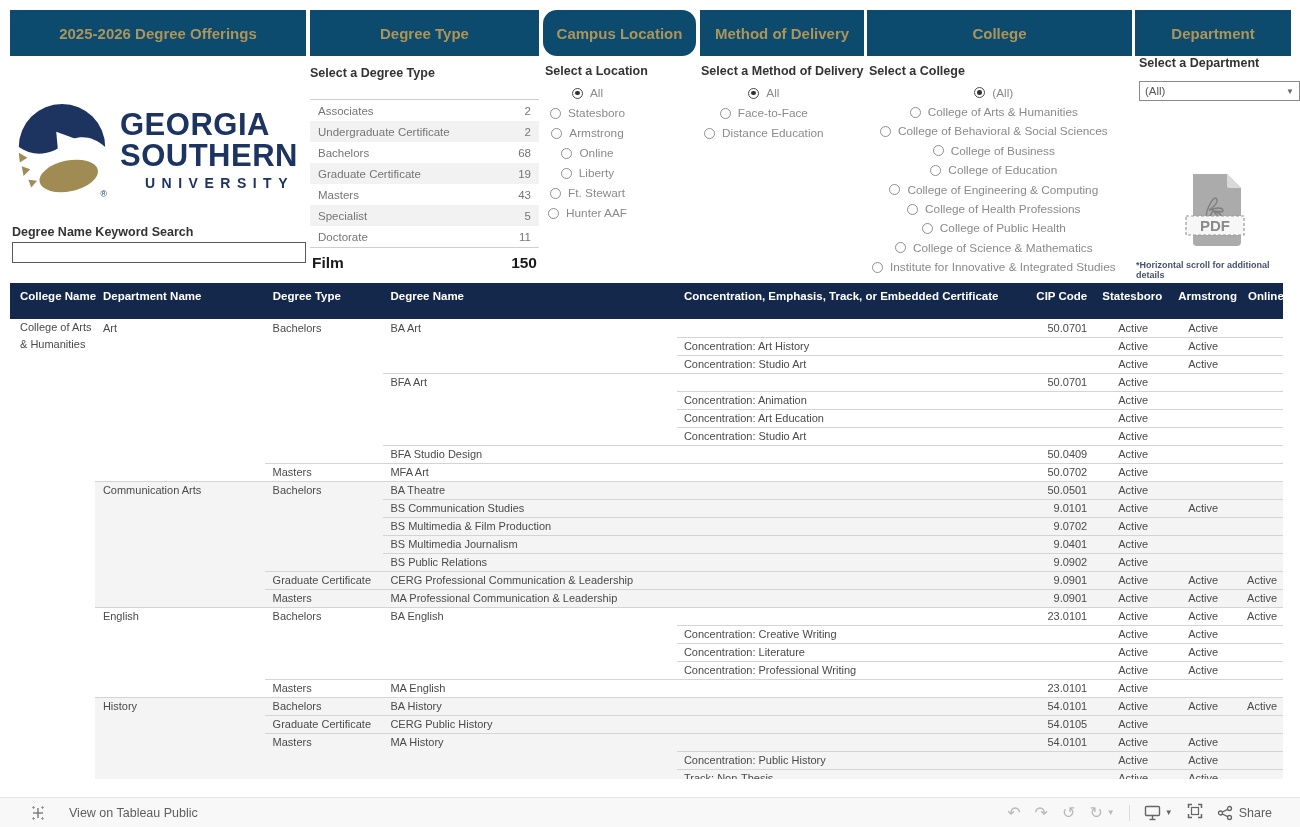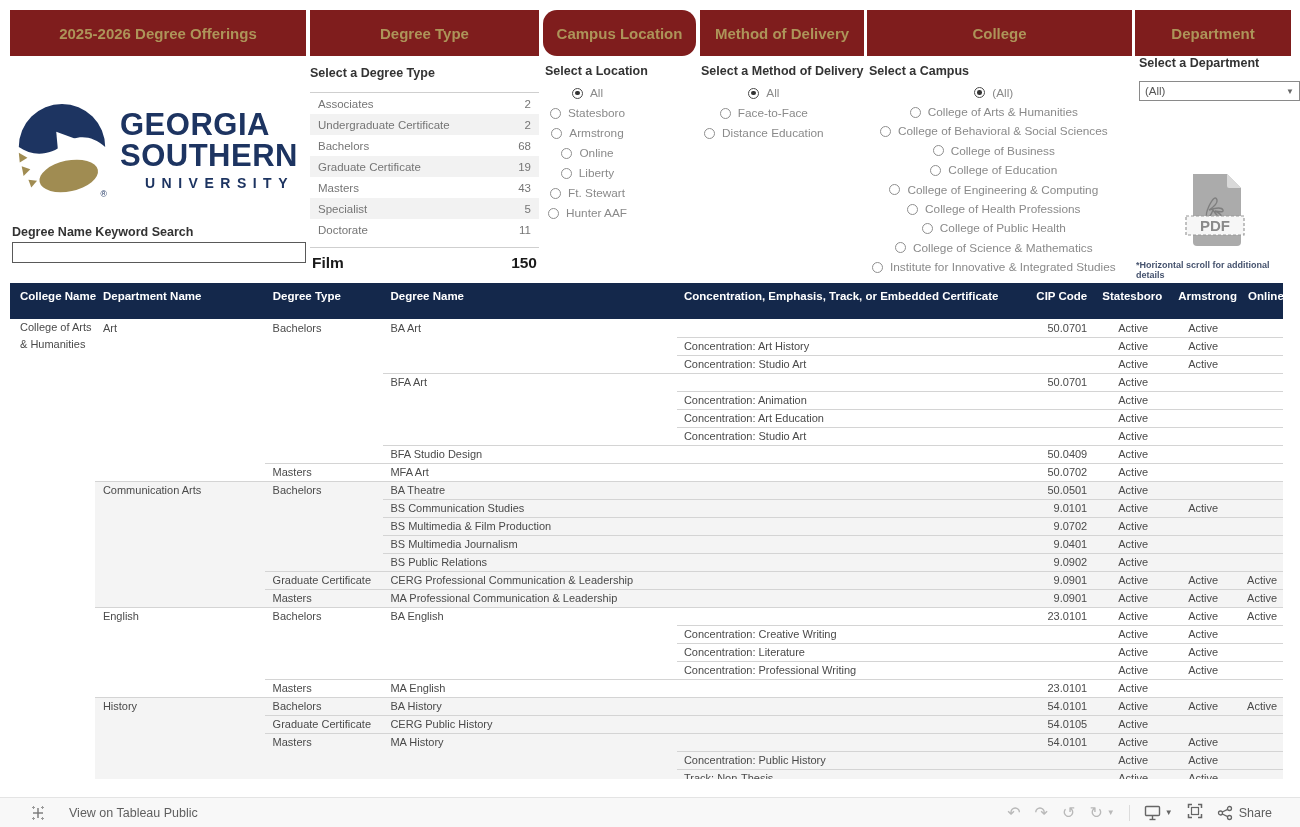--- a/index.html
+++ b/index.html
@@ -1,40 +1,40 @@
 <!DOCTYPE html>
 <html><head>
 <meta charset="utf-8">
 <style>
   html,body{margin:0;padding:0;background:#fff;}
   body{width:1300px;height:827px;position:relative;font-family:"Liberation Sans",sans-serif;
        -webkit-font-smoothing:antialiased;overflow:hidden;}
   .abs{position:absolute;}
 
   
-  .tabbar{position:absolute;top:10px;height:46px;background:#7f1d1d;color:#ad9459;
+  .tabbar{position:absolute;top:10px;height:46px;background:#0c4a6e;color:#ad9459;
           font-size:15px;font-weight:bold;display:flex;align-items:center;justify-content:center;}
   #tab1{left:10px;width:296px;} #tab2{left:310px;width:229px;} #tab3{left:543px;width:153px;border-radius:14px;}
   #tab4{left:700px;width:164px;} #tab5{left:867px;width:265px;justify-content:center;} #tab6{left:1135px;width:156px;}
 
   
   #logo{left:14px;top:86px;width:292px;height:126px;display:flex;align-items:center;gap:10px;}
   #logo svg{flex:none;}
   .logo-text{color:#1d3461;line-height:1;}
   .logo-l1,.logo-l2{font-size:31px;font-weight:800;letter-spacing:.5px;}
   .logo-l3{font-size:14px;font-weight:600;letter-spacing:6.5px;margin-top:5px;margin-left:25px;}
 
   
   #search-label{left:12px;top:225px;font-size:12.5px;font-weight:bold;color:#333;}
   #search-input{left:12px;top:242px;width:284px;height:19px;border:1px solid #595959;
                 font-size:12px;padding:0 4px;outline:none;}
 
   
   #degree-title{left:310px;top:66px;font-size:12.5px;font-weight:bold;color:#333;}
-  #degree-list{left:310px;top:92px;width:229px;border-top:1px solid #cfcfcf;}
+  #degree-list{left:310px;top:99px;width:229px;border-top:1px solid #cfcfcf;}
   .dt-row{height:21px;display:flex;align-items:center;font-size:11.5px;color:#757575;}
   .dt-row.alt{background:#f2f2f2;}
   .dt-label{padding-left:8px;flex:1;}
   .dt-count{padding-right:8px;text-align:right;}
   #degree-total{left:310px;top:247px;width:229px;border-top:1px solid #cfcfcf;
                 display:flex;justify-content:space-between;align-items:center;height:30px;
                 font-size:15.5px;font-weight:bold;color:#1a1a1a;}
   #degree-total .tv{padding-right:2px;} #degree-total .tl{padding-left:2px;}
 
   
@@ -214,21 +214,21 @@
     <div class="radio-item">
       <span class="radio"></span>
       <span class="radio-label">Face-to-Face</span>
     </div>
     <div class="radio-item">
       <span class="radio"></span>
       <span class="radio-label">Distance Education</span>
     </div>
   </div>
 
-<div class="abs ftitle" id="college-title">Select a Campus</div>
+<div class="abs ftitle" id="college-title">Select a College</div>
 <div class="abs opts" id="college-options">
     <div class="radio-item">
       <span class="radio sel"></span>
       <span class="radio-label">(All)</span>
     </div>
     <div class="radio-item">
       <span class="radio"></span>
       <span class="radio-label">College of Arts &amp; Humanities</span>
     </div>
     <div class="radio-item">

